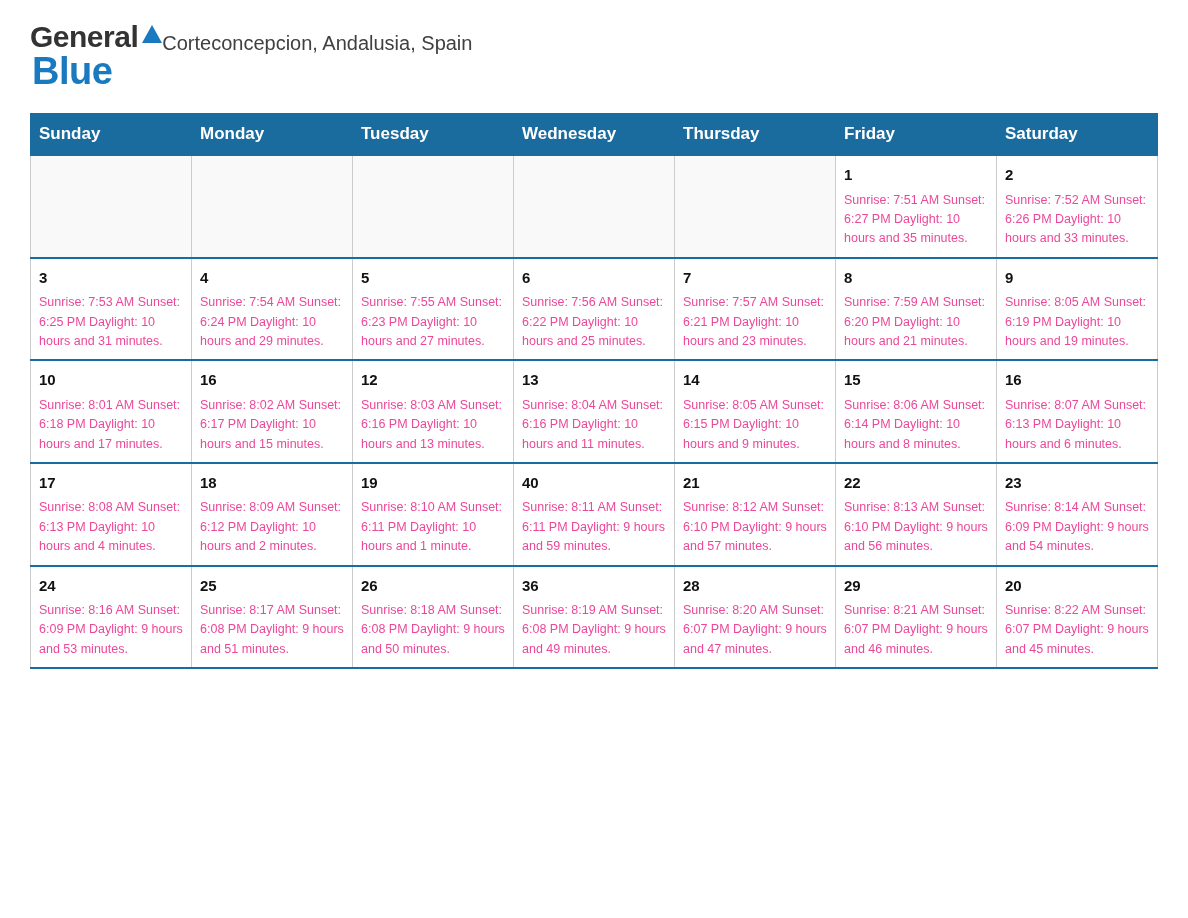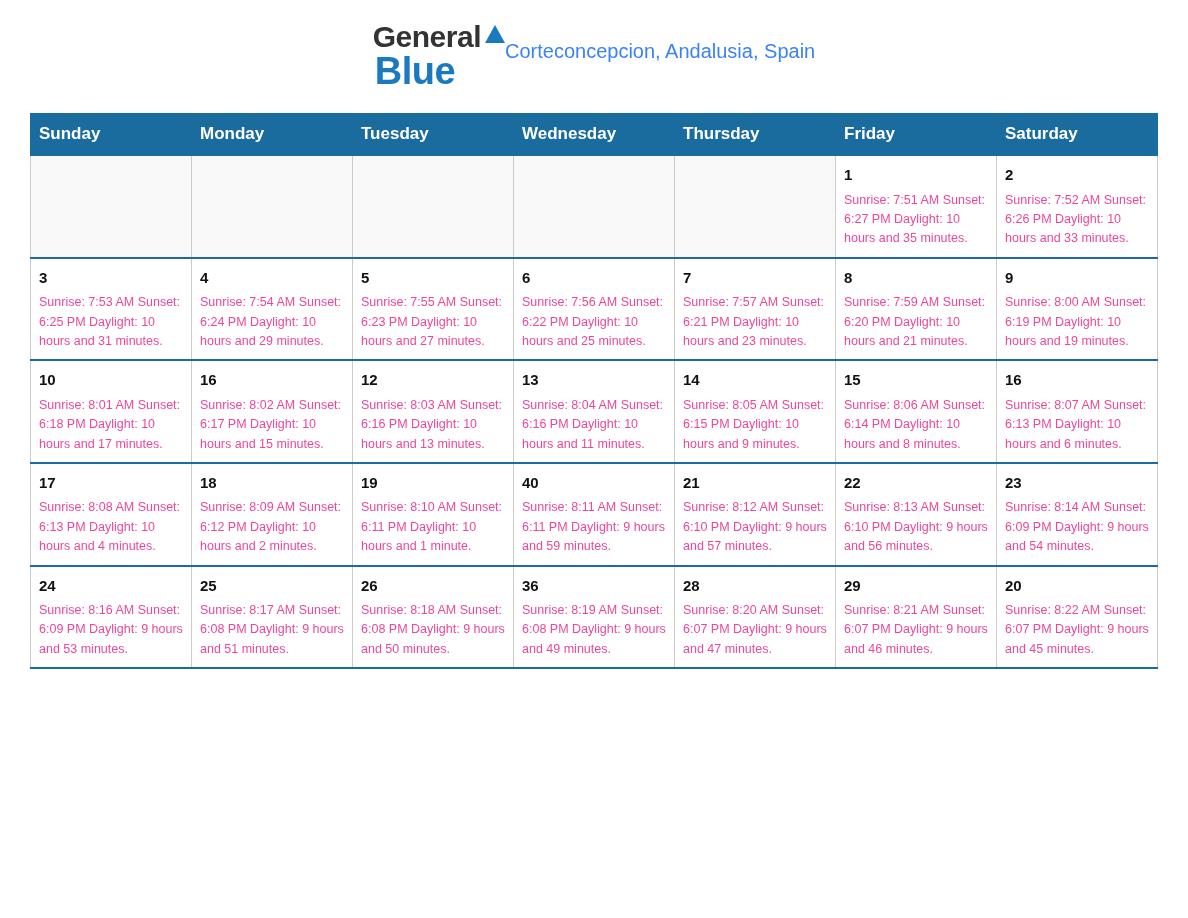--- a/index.html
+++ b/index.html
@@ -5,36 +5,36 @@
     * { box-sizing: border-box; margin: 0; padding: 0; }
     body {
       font-family: Arial, sans-serif;
       background: #fff;
       padding: 20px 30px;
       width: 1188px;
       min-height: 918px;
     }
     .header-area {
       display: flex;
-      justify-content: center;
+      justify-content: flex-start;
       align-items: flex-start;
       margin-bottom: 20px;
     }
     .title-area {
       text-align: right;
     }
     .main-title {
       font-size: 52px;
       font-weight: bold;
       color: #222;
     }
     .subtitle {
       font-size: 20px;
-      color: #3b82f6;
-      margin-top: 20px;
+      color: #404040;
+      margin-top: 12px;
     }
     .calendar-table {
       width: 100%;
       border-collapse: collapse;
       border: 1px solid #999;
     }
     .calendar-table th {
       background-color: #1a6b9e;
       color: #fff;
       font-size: 17px;
@@ -191,21 +191,21 @@
 Daylight: 10 hours and 23 minutes.</div>
         </td>
         <td>
           <span class="day-number">8</span>
           <div class="day-info">Sunrise: 7:59 AM
 Sunset: 6:20 PM
 Daylight: 10 hours and 21 minutes.</div>
         </td>
         <td>
           <span class="day-number">9</span>
-          <div class="day-info">Sunrise: 8:00 AM
+          <div class="day-info">Sunrise: 8:05 AM
 Sunset: 6:19 PM
 Daylight: 10 hours and 19 minutes.</div>
         </td>
       </tr>
       <tr>
         <td>
           <span class="day-number">10</span>
           <div class="day-info">Sunrise: 8:01 AM
 Sunset: 6:18 PM
 Daylight: 10 hours and 17 minutes.</div>

